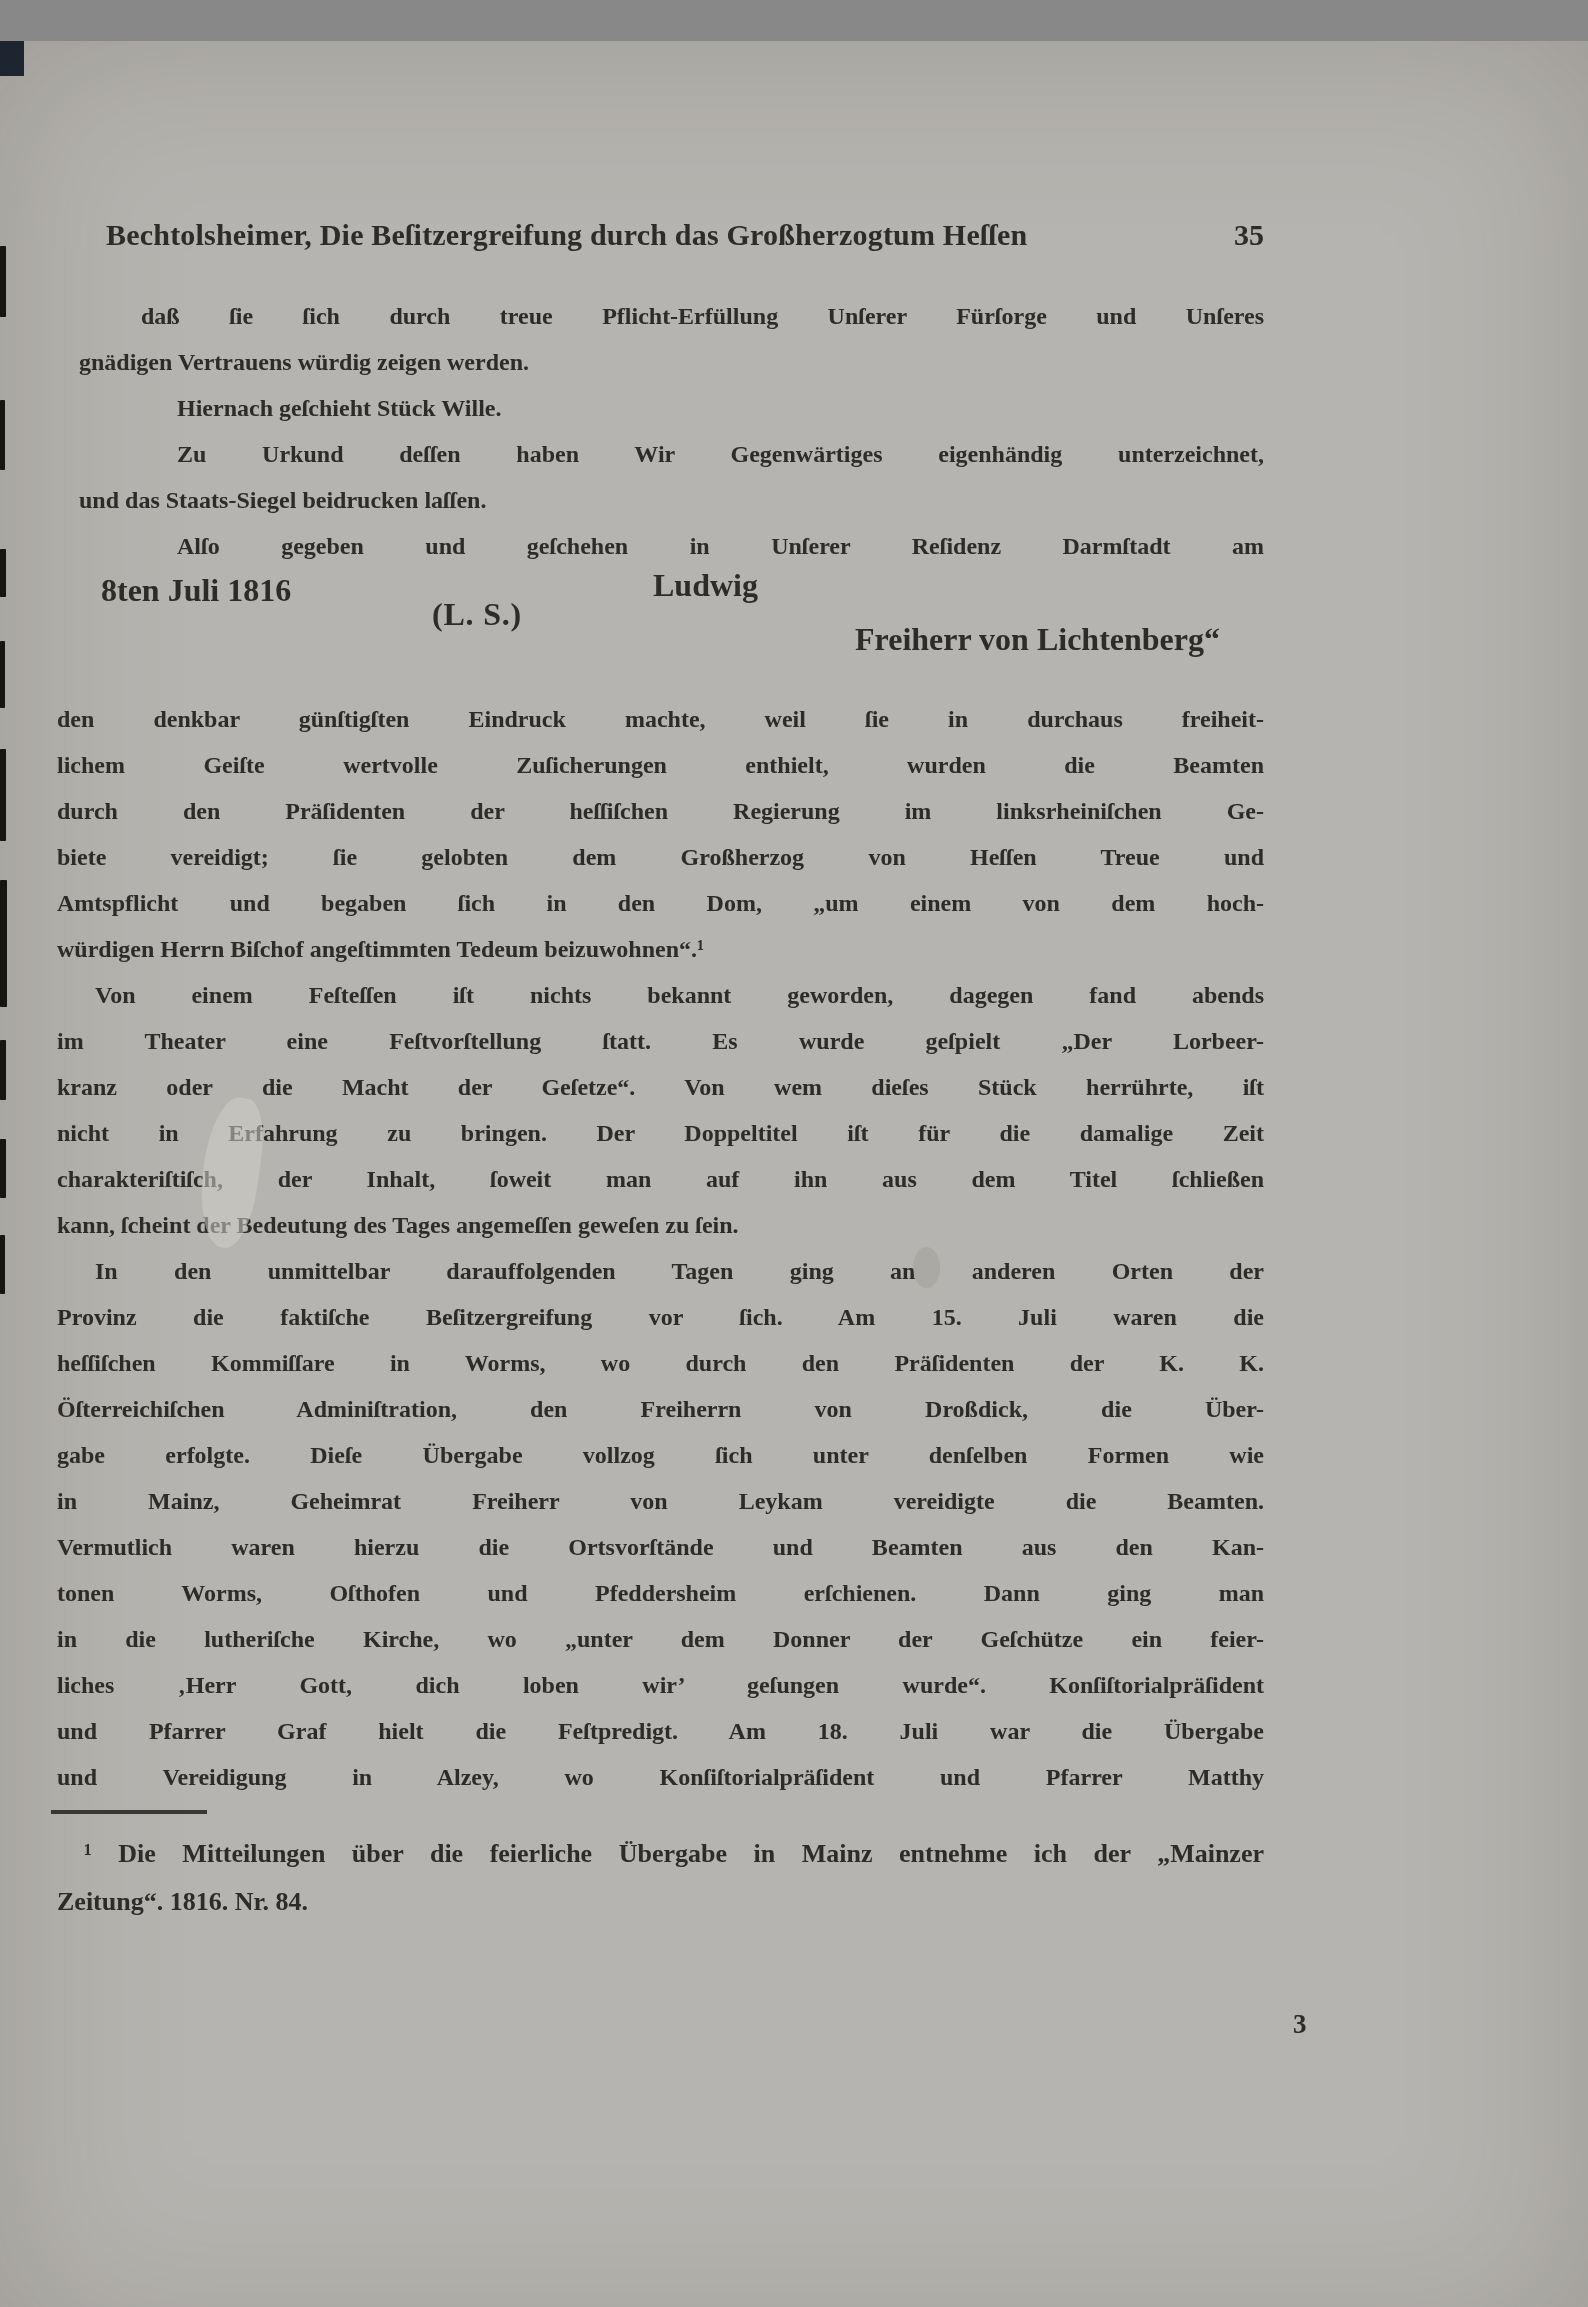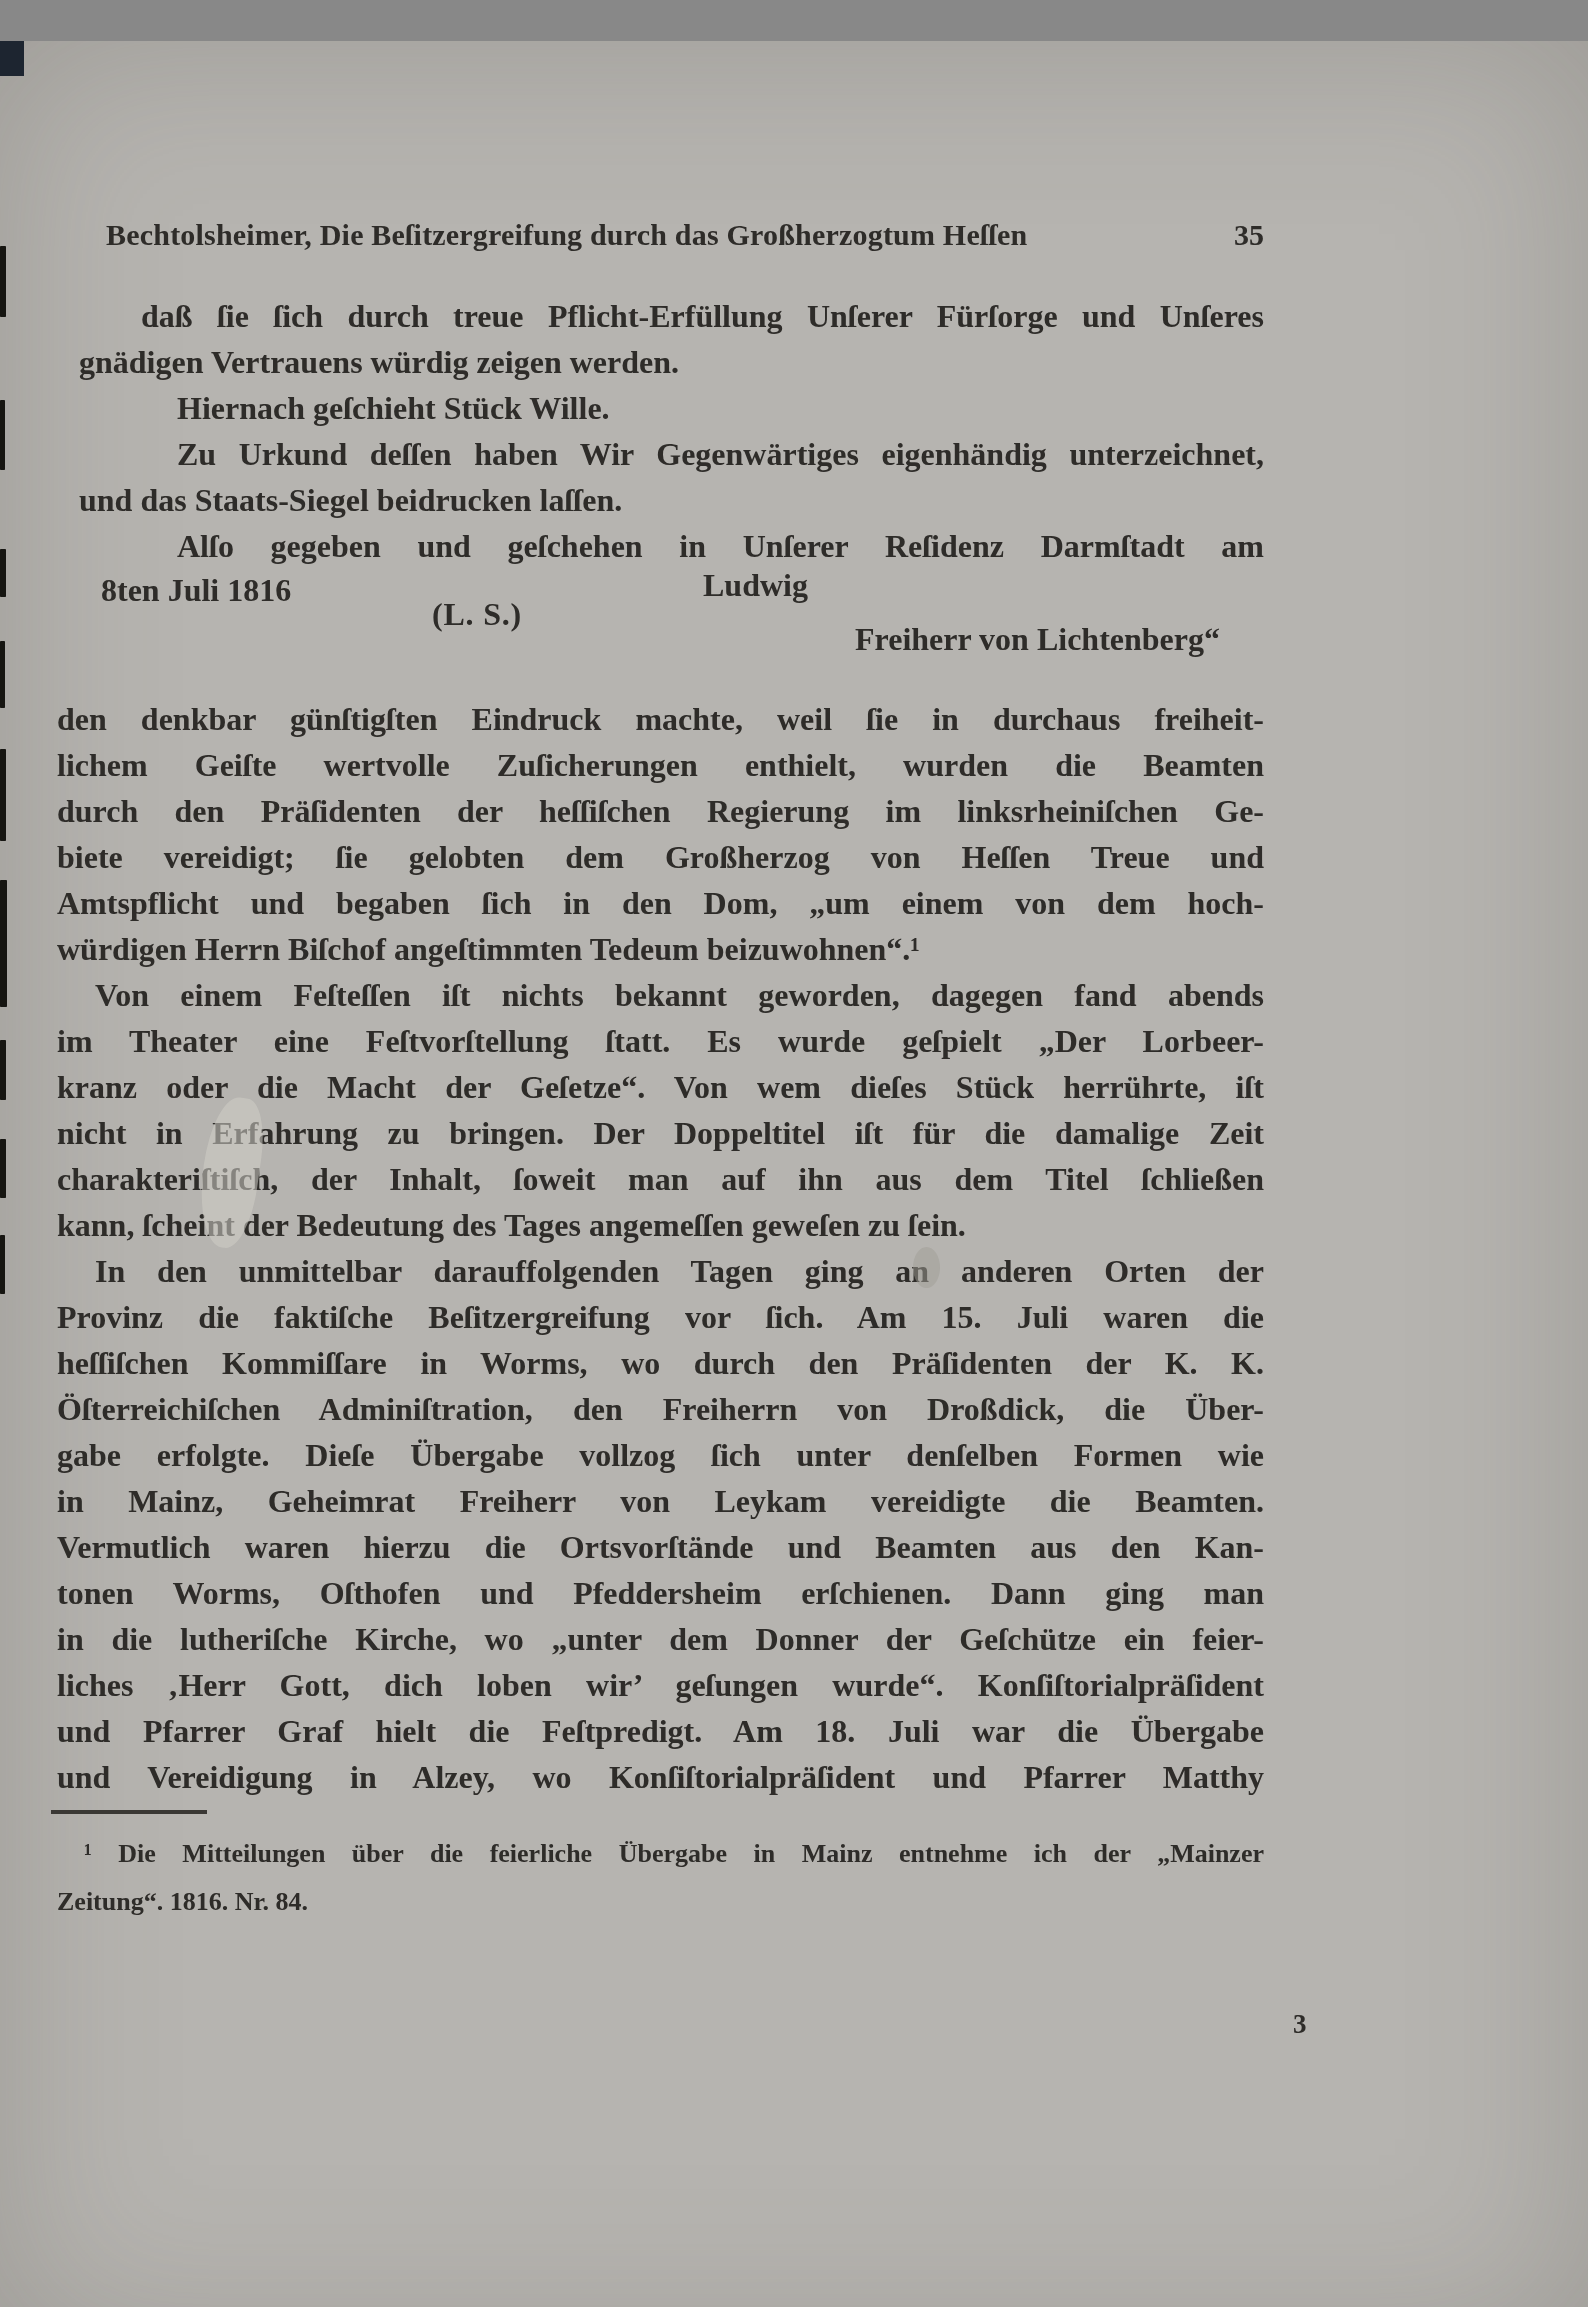--- a/index.html
+++ b/index.html
@@ -24,29 +24,29 @@
     align-items: baseline;
     font-size: 30px;
     line-height: 35px;
   }
   .header .title { padding-left: 49px; letter-spacing: 0.2px; }
   .quote { margin-top: 41px; margin-left: 22px; width: 1185px; }
   .quote .ln, .body-text .ln, .footnote .ln {
     text-align: justify;
     text-align-last: justify;
   }
-  .ln { font-size: 32px; line-height: 46px; }
+  .ln { font-size: 24px; line-height: 46px; }
   .ln.last { text-align-last: left; }
   .ind-small  { text-indent: 62px; }
   .ind-normal { text-indent: 98px; }
   .ind-body   { text-indent: 38px; }
   .ind-fn     { text-indent: 27px; }
   .sig { position: relative; height: 121px; margin-left: 22px; width: 1185px; font-size: 32px; }
   .sig-date    { position: absolute; left: 22px;  top: 3.2px; }
-  .sig-name    { position: absolute; left: 624px; top: -1.6px; }
+  .sig-name    { position: absolute; left: 574px; top: -1.6px; }
   .sig-seal    { position: absolute; left: 353px; top: 27px; letter-spacing: 0.8px; }
   .sig-counter { position: absolute; right: 44px; top: 52px; }
   .body-text { margin-top: 6.4px; }
   .fn-rule {
     width: 156px; height: 4px;
     background: #3a3834;
     margin: 9.5px 0 16px -6.4px;
   }
   .footnote .ln { font-size: 26px; line-height: 48px; }
   .sheet-sig { margin-top: 83px; margin-left: 1236px; font-size: 27px; }

